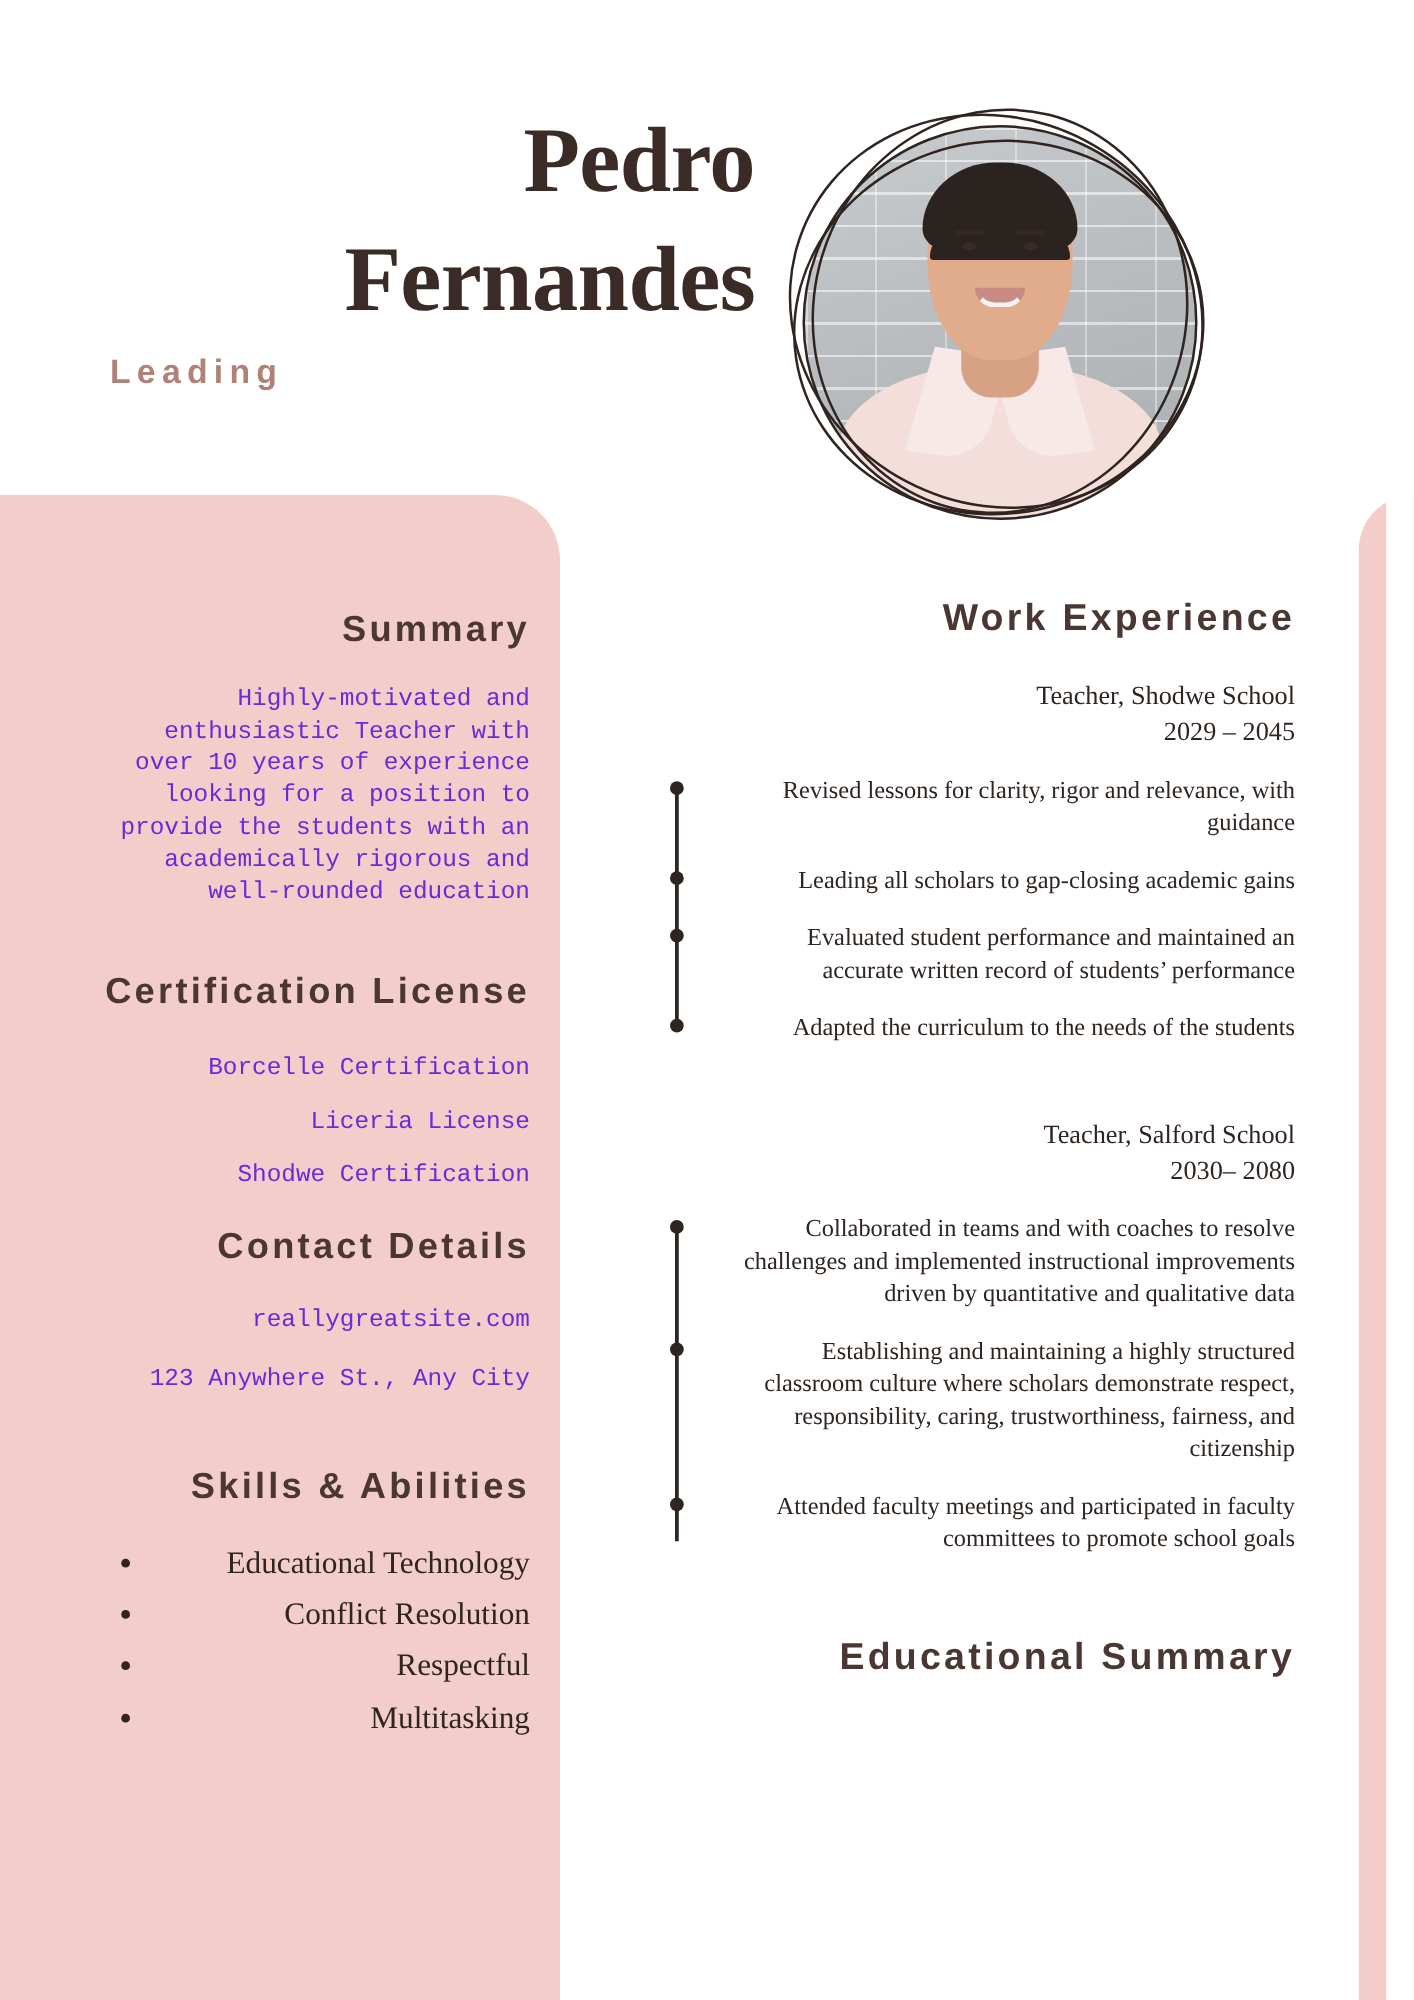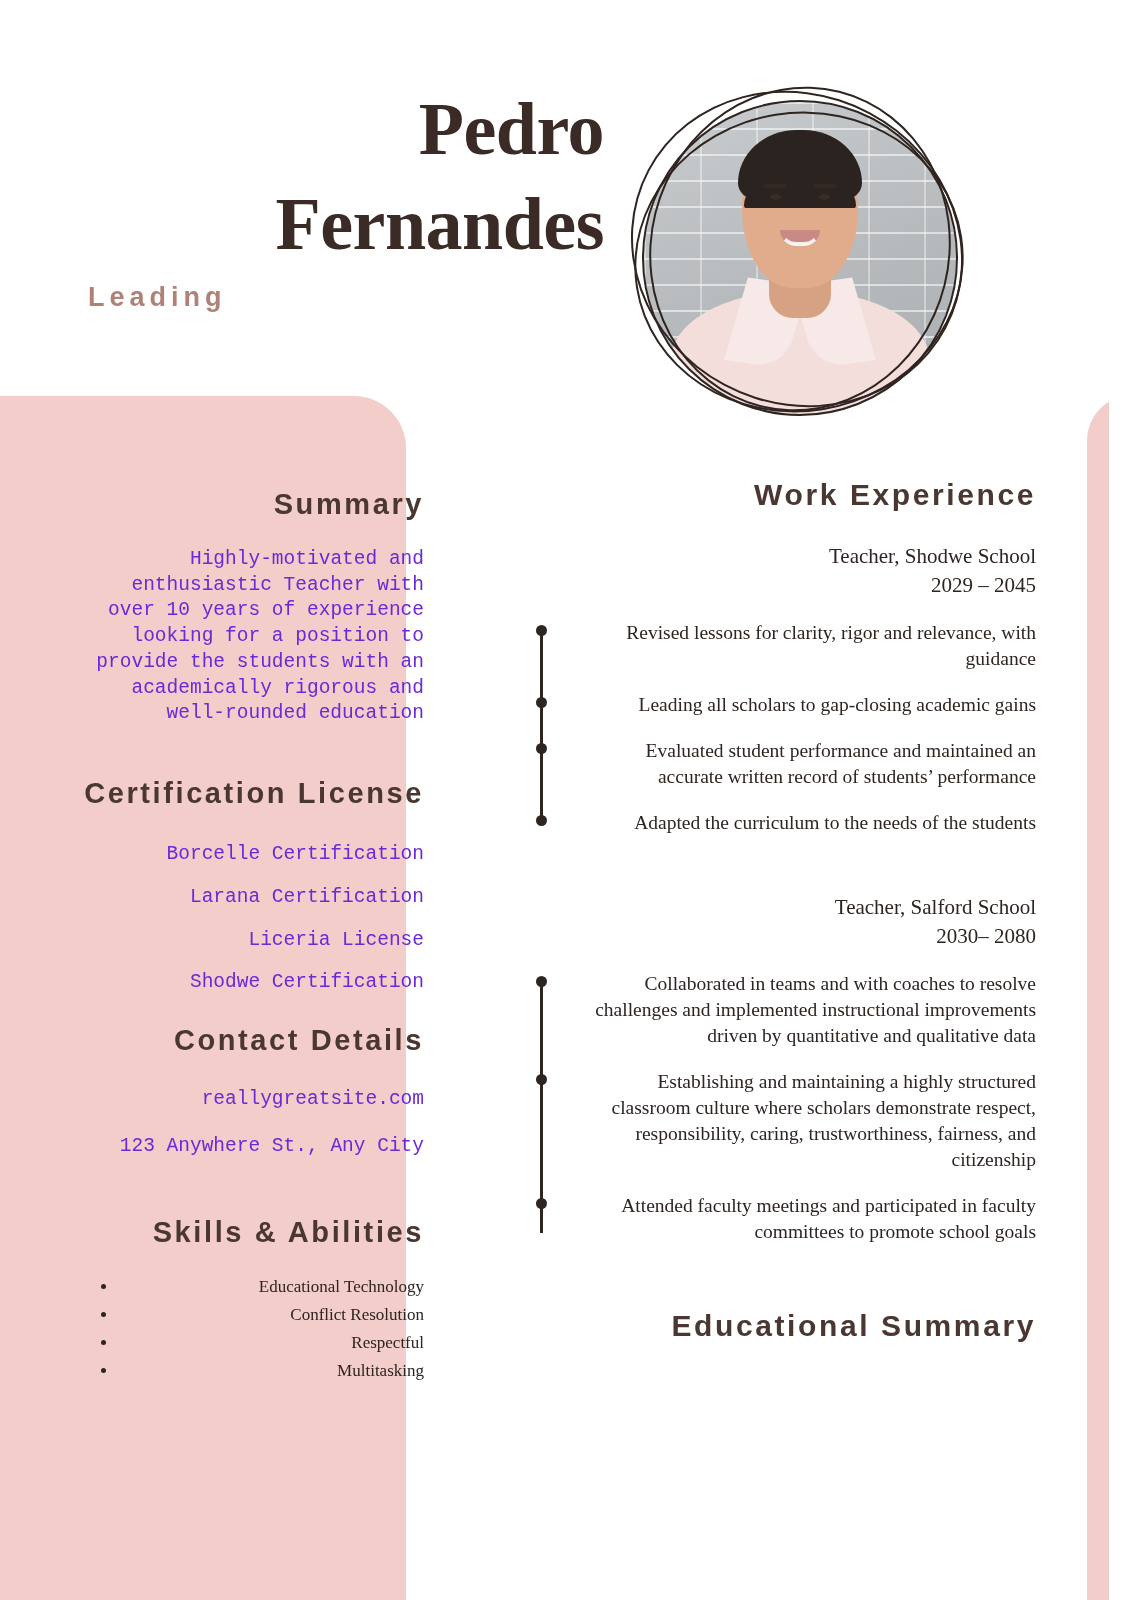--- a/index.html
+++ b/index.html
@@ -39,21 +39,21 @@
     width: 22px;
     bottom: 0;
     background: #ffffff;
   }
 
   
   .left-panel {
     position: absolute;
     left: 0;
     top: 396px;
-    width: 406px;
+    width: 448px;
     bottom: 0;
     background: #f2cdc9;
     border-top-right-radius: 52px;
   }
 
   
   .header {
     position: absolute;
     left: 0; top: 0; right: 0; height: 396px;
   }
@@ -236,21 +236,21 @@
   .cert-list { margin-top: 32px; }
   .cert-list div { margin-bottom: 17px; }
   .contact-list { margin-top: 30px; }
   .contact-list div { margin-bottom: 21px; }
   .skills-list {
     margin: 24px 0 0 0;
     padding-left: 34px;
   }
   .skills-list li {
     font-family: "Liberation Serif", serif;
-    font-size: 17px;
+    font-size: 25px;
     line-height: 1.65;
     color: #2e2420;
   }
   .sec-gap-1 { margin-top: 50px; }
   .sec-gap-2 { margin-top: 28px; }
   .sec-gap-3 { margin-top: 56px; }
 
   
   .main {
     position: absolute;
@@ -344,21 +344,20 @@
 
   <div class="left-panel">
     <div class="lp-inner">
 
       <div class="h2">Summary</div>
       <div class="body-text summary-text">Highly-motivated and enthusiastic Teacher with over 10 years of experience looking for a position to provide the students with an academically rigorous and well-rounded education</div>
 
       <div class="h2 sec-gap-1">Certification License</div>
       <div class="cert-list body-text">
         <div>Borcelle Certification</div>
-        <div>Larana Certification</div>
         <div>Liceria License</div>
         <div>Shodwe Certification</div>
       </div>
 
       <div class="h2 sec-gap-2">Contact Details</div>
       <div class="contact-list body-text">
         <div>reallygreatsite.com</div>
         <div>123 Anywhere St., Any City</div>
       </div>
 

